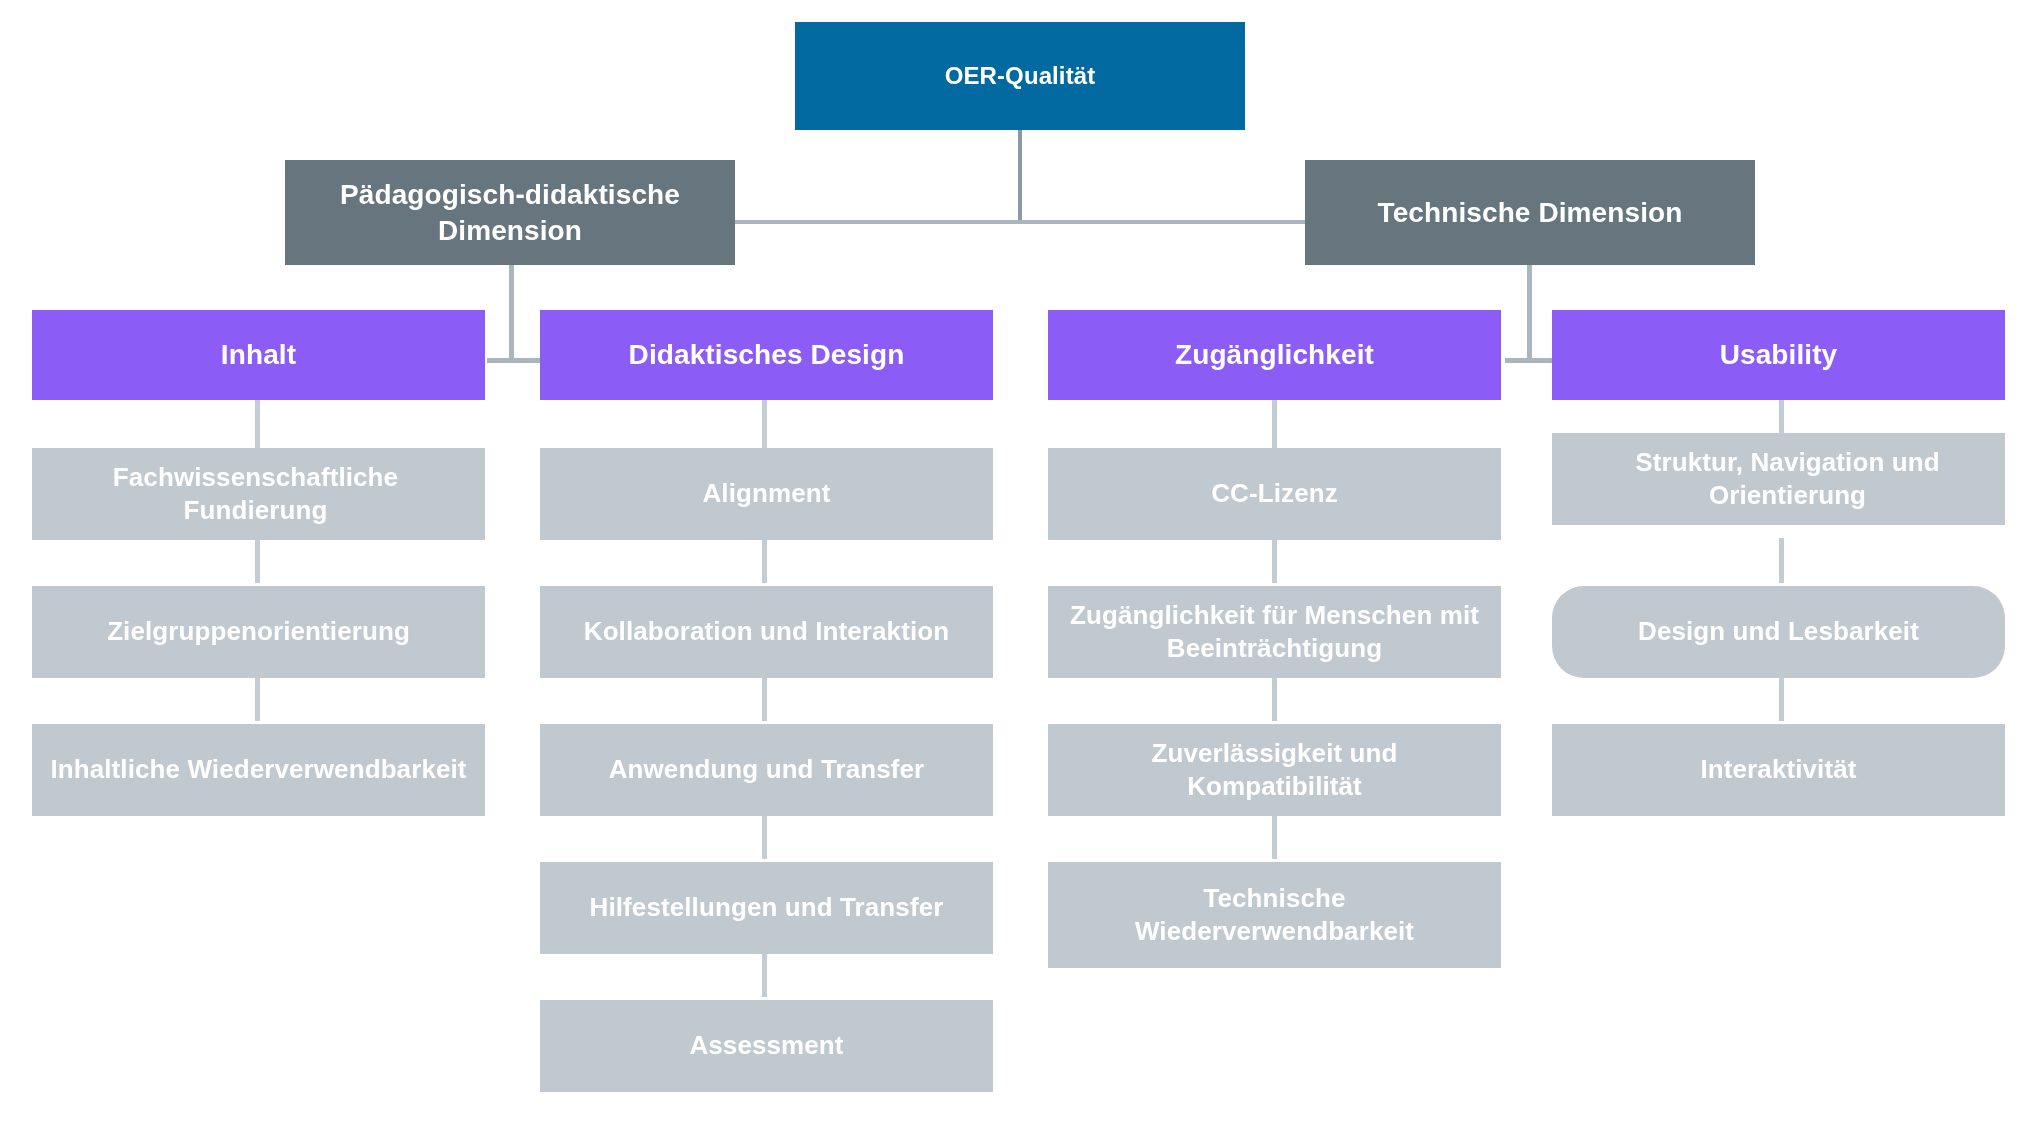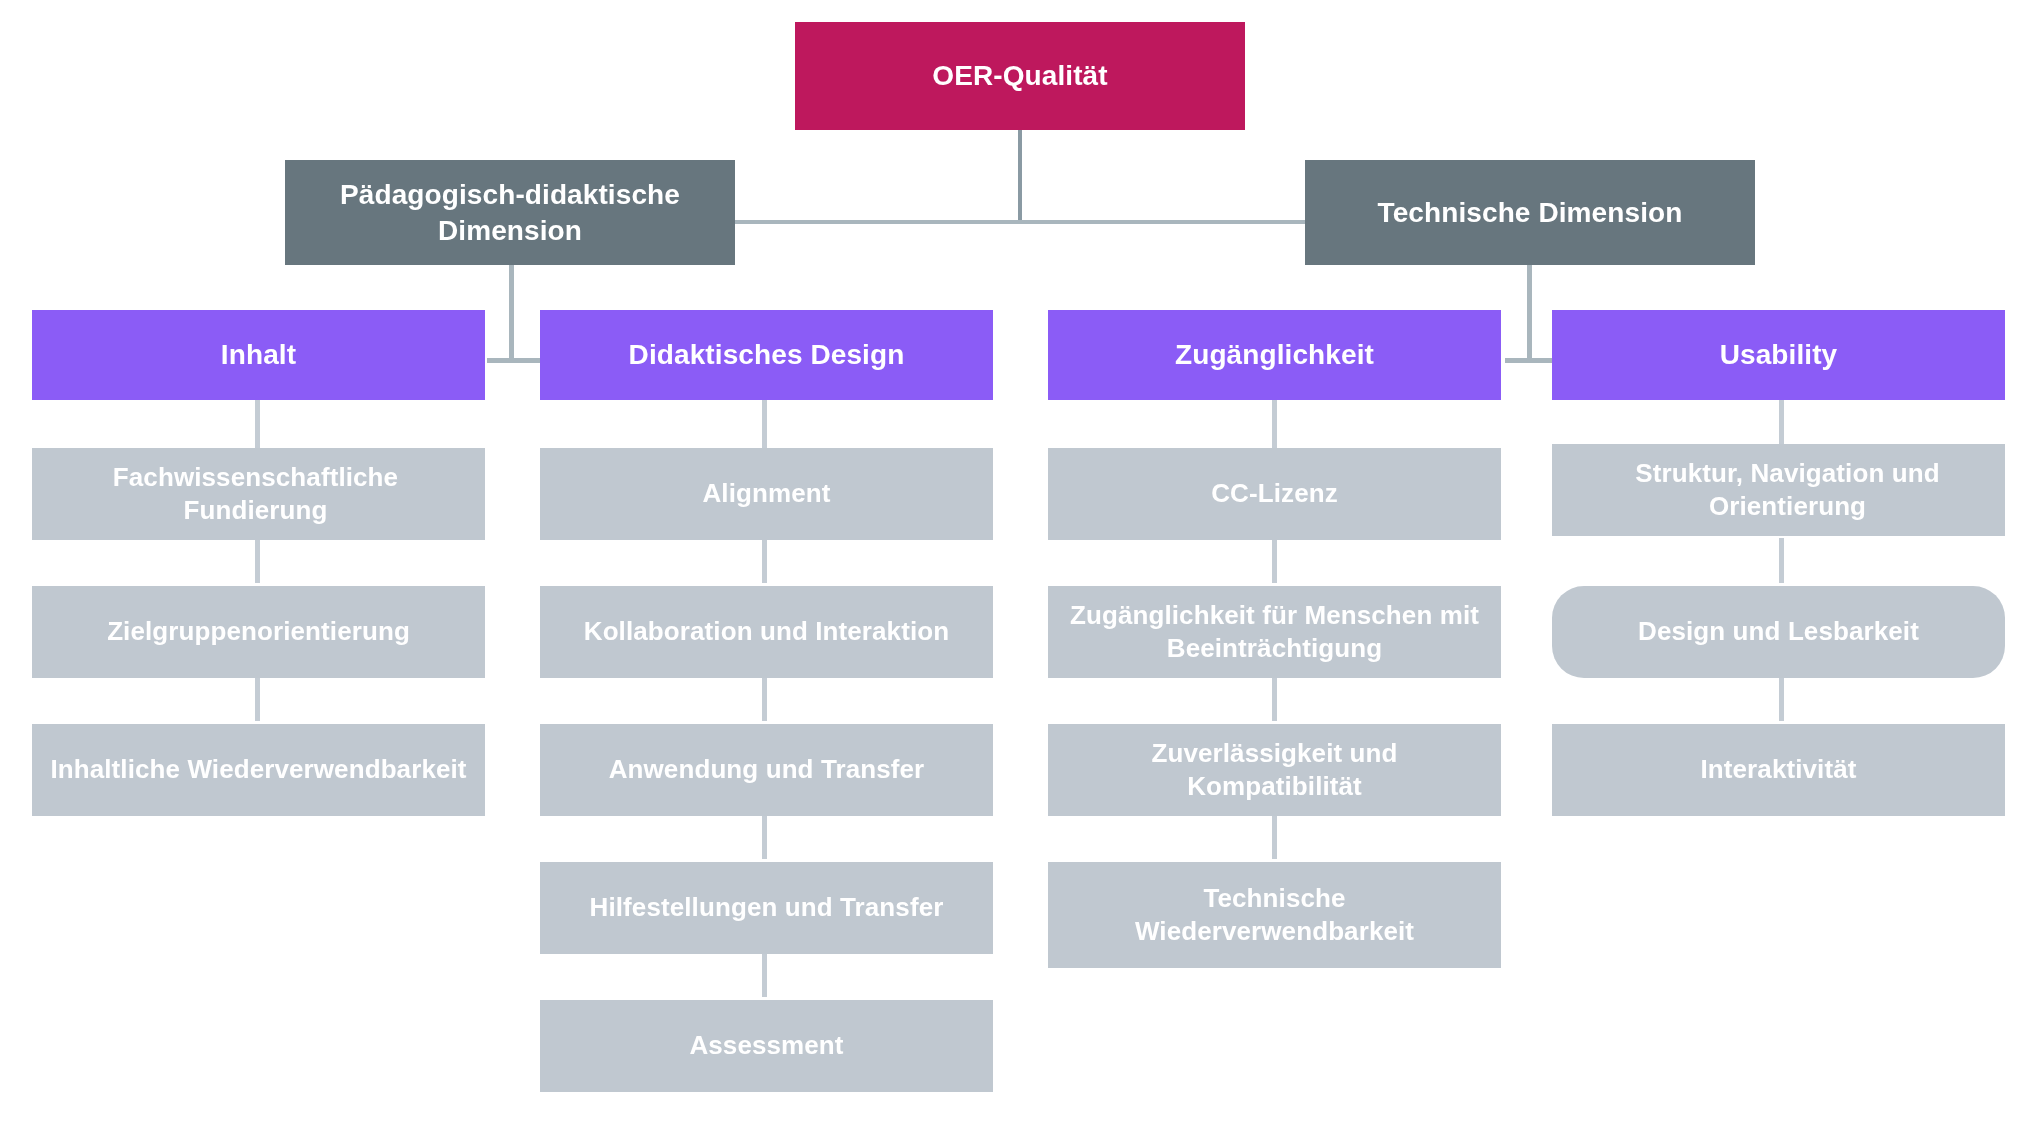--- a/index.html
+++ b/index.html
@@ -38,22 +38,22 @@
     text-align: center;
     color: #ffffff;
     font-weight: bold;
     box-sizing: border-box;
     padding: 4px 14px;
     line-height: 1.28;
     letter-spacing: 0.1px;
   }
 
   .lvl-root {
-    background: #be185d;
-    font-size: 28px;
+    background: #0369a1;
+    font-size: 24px;
   }
   .lvl-dim {
     background: #67767e;
     font-size: 28px;
   }
   .lvl-cat {
     background: #8b5cf6;
     font-size: 28px;
   }
   .lvl-leaf {
@@ -155,21 +155,21 @@
   <div class="node lvl-leaf" style="left:1048px; top:586px; width:453px; height:92px;">
     <span>Zugänglichkeit für Menschen mit Beeinträchtigung</span>
   </div>
   <div class="node lvl-leaf" style="left:1048px; top:724px; width:453px; height:92px;">
     <span>Zuverlässigkeit und Kompatibilität</span>
   </div>
   <div class="node lvl-leaf" style="left:1048px; top:862px; width:453px; height:106px;">
     <span>Technische Wiederverwendbarkeit</span>
   </div>
 
-  <div class="node lvl-leaf" style="left:1552px; top:444px; width:453px; height:92px;padding-left:32px;">
+  <div class="node lvl-leaf" style="left:1552px; top:433px; width:453px; height:92px;padding-left:32px;">
     <span>Struktur, Navigation und Orientierung</span>
   </div>
   <div class="node lvl-leaf" style="left:1552px; top:586px; width:453px; height:92px;border-radius:32px;">
     <span>Design und Lesbarkeit</span>
   </div>
   <div class="node lvl-leaf" style="left:1552px; top:724px; width:453px; height:92px;">
     <span>Interaktivität</span>
   </div>
 
 </div>

